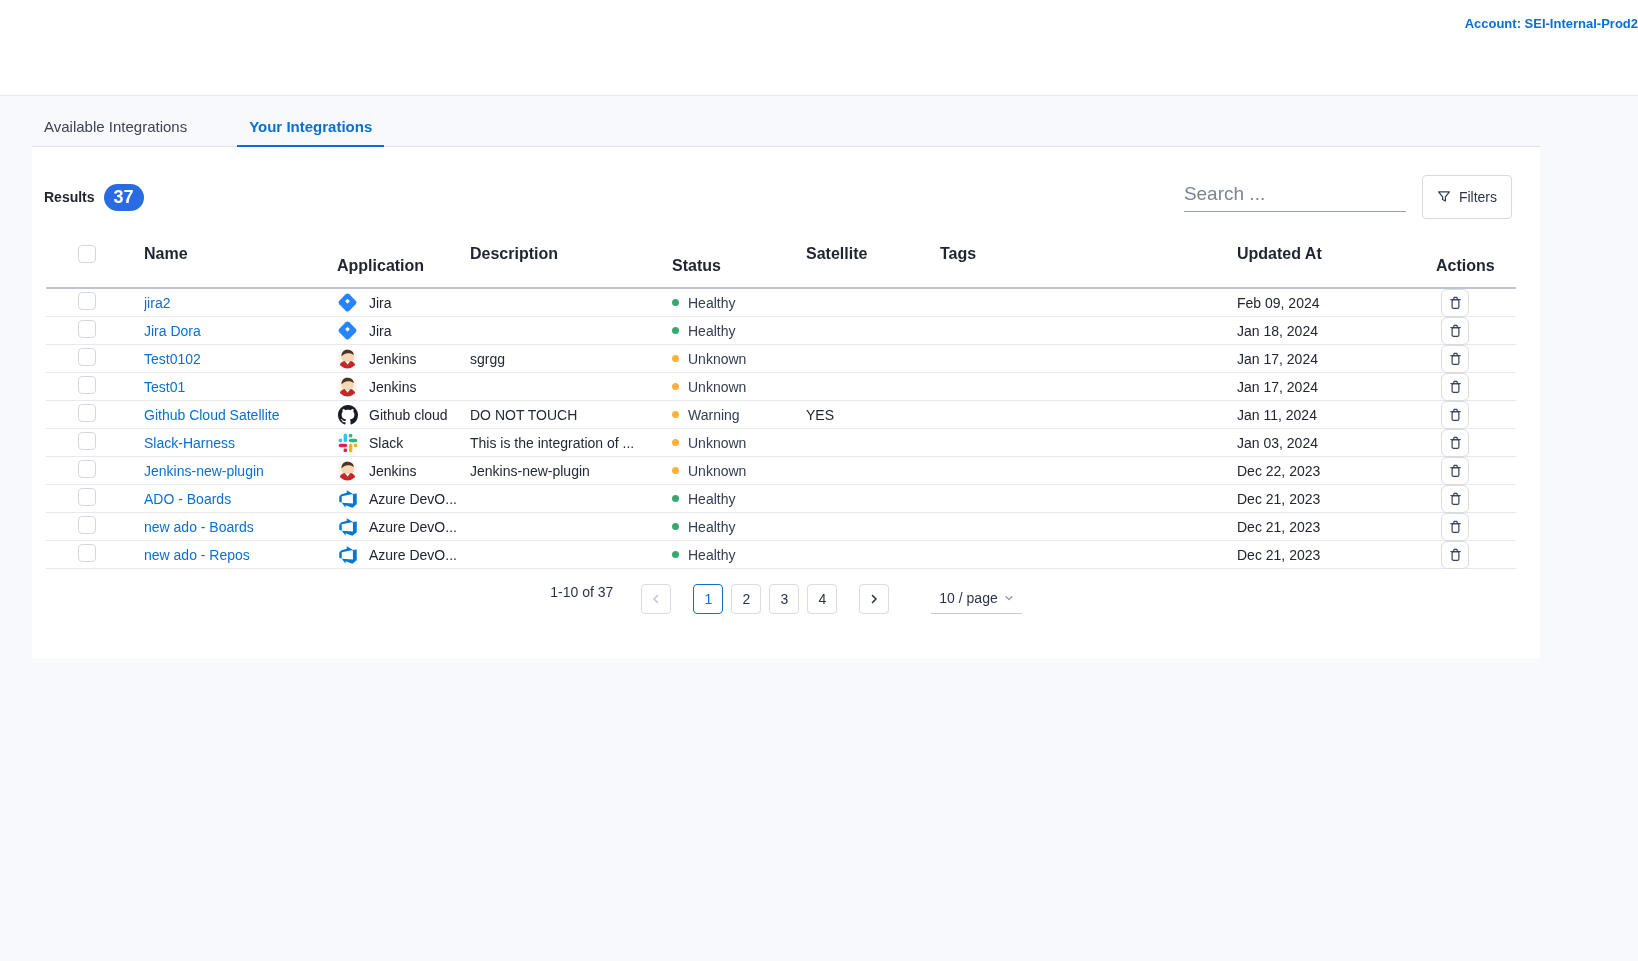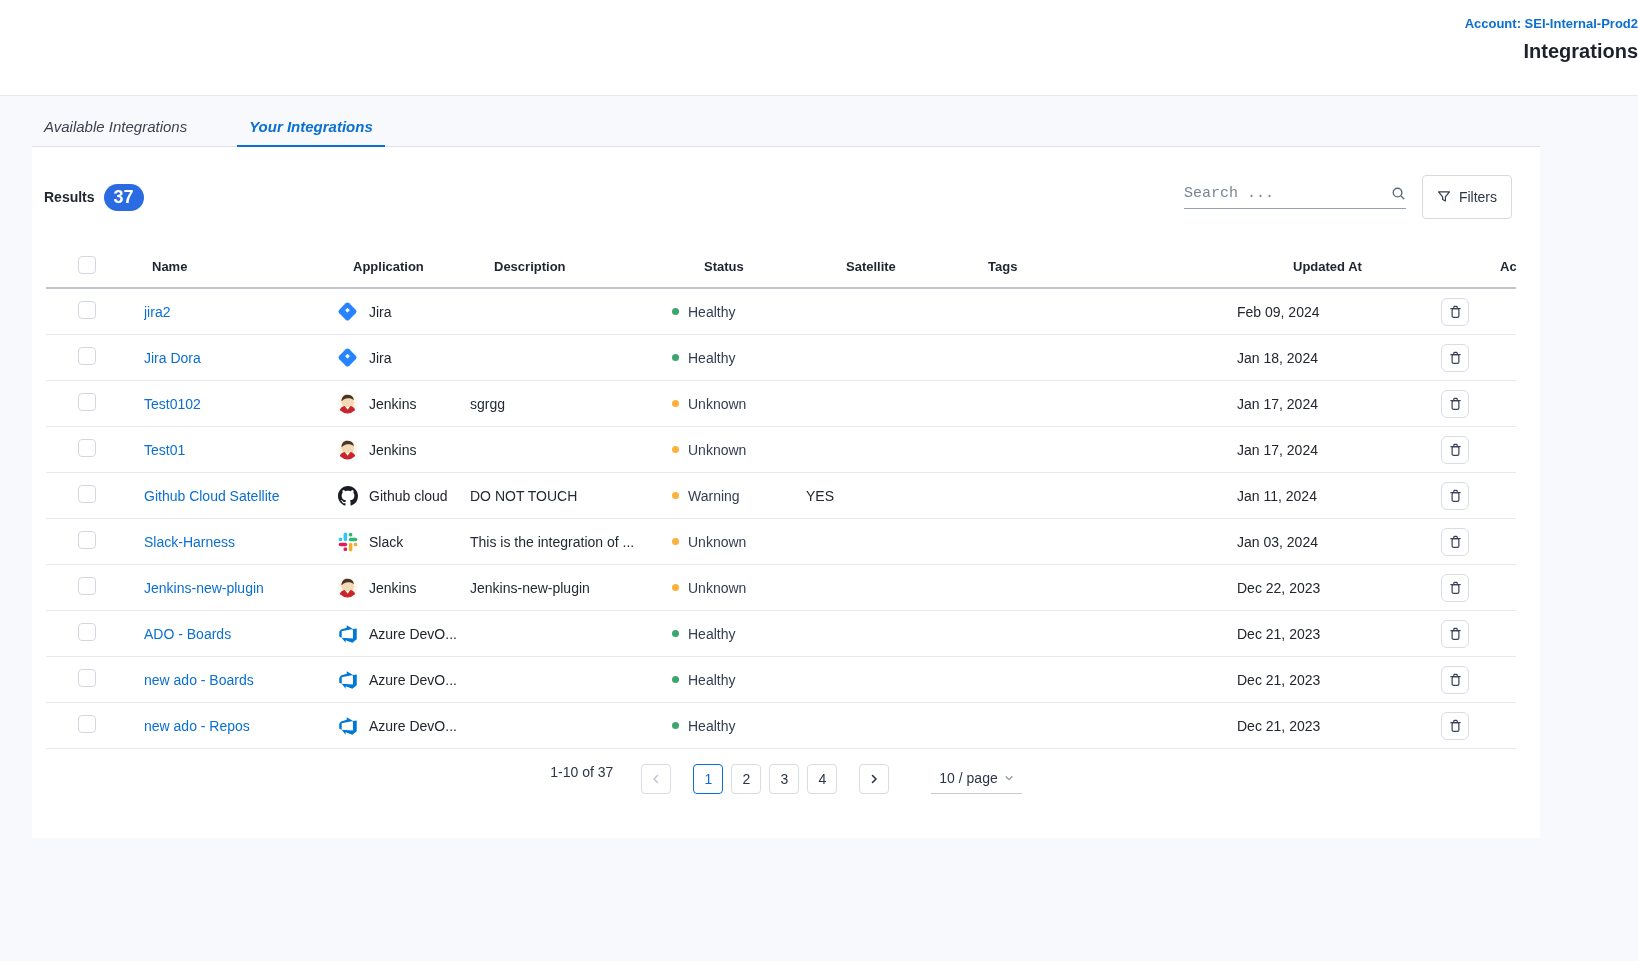--- a/index.html
+++ b/index.html
@@ -18,40 +18,40 @@
   }
   
   .header {
     background:#fff; height:96px; border-bottom:1px solid #e6e9ee;
     padding:14px 0 0 21px;
     text-align:right;
   }
   .account { color:var(--accent); font-size:13px; font-weight:600; text-decoration:none; display:inline-block; cursor:pointer; }
   .title { font-size:20px; font-weight:700; color:#1c212b; margin-top:8px; }
   
-  .tabbar { margin:14px 0 0 32px; width:1508px; display:flex; border-bottom:1px solid #dde0e6;font-style:italic; }
+  .tabbar { margin:14px 0 0 32px; width:1508px; display:flex; border-bottom:1px solid #dde0e6; }
   .tab { font-size:15px; color:#3d4350; padding:8px 12px 10px; margin-right:38px;
          border-bottom:2px solid transparent; margin-bottom:-1px; cursor:pointer; }
   .tab.active { color:var(--accent); font-weight:600; border-bottom-color:var(--accent); }
   
   .card { margin-left:32px; width:1508px; background:#fff; padding-bottom:44px; }
   .results-bar { display:flex; justify-content:space-between; align-items:center; padding:28px 28px 0 12px; }
   .results { display:flex; align-items:center; gap:9px; font-size:14px; font-weight:700; color:#22262e; }
   .badge { background:var(--badge); color:#fff; font-size:18px; font-weight:600; border-radius:999px; padding:3px 10px; }
   .tools { display:flex; align-items:center; gap:16px; }
   .search { width:222px; border-bottom:1px solid #9aa2b1; display:flex; align-items:center; padding-bottom:6px; }
-  .search input { border:0; outline:0; flex:1; font-size:15px; font-family:Liberation Mono, monospace; color:#2a3040; background:transparent; }
+  .search input { border:0; outline:0; flex:1; font-size:19px; font-family:Liberation Sans, sans-serif; color:#2a3040; background:transparent; }
   .search input::placeholder { color:#7b8496; }
   .filters { display:flex; align-items:center; gap:8px; height:44px; padding:0 14px; background:#fff;
              border:1px solid #d7dae1; border-radius:4px; font-size:14px; color:#2c3446; font-family:inherit; cursor:pointer; }
   
   .table { margin:26px 24px 0 14px; }
-  .thead { display:flex; align-items:center; height:44px; border-bottom:2px solid #bfc4cd;
-           font-weight:700; font-size:13px; color:#1f242e;gap:8px; }
-  .trow  { display:flex; align-items:center; height:46px; border-bottom:1px solid #e7e9ee; font-size:14px; }
+  .thead { display:flex; height:44px; border-bottom:2px solid #bfc4cd;
+           font-weight:700; font-size:16px; color:#1f242e; }
+  .trow  { display:flex; align-items:center; height:28px; border-bottom:1px solid #e7e9ee; font-size:14px; }
   .col { padding-right:10px; white-space:nowrap; overflow:hidden; text-overflow:ellipsis; }
   .c-select { width:98px; padding-left:32px; flex:none; }
   .c-name   { width:193px; flex:none; }
   .c-app    { width:133px; flex:none; display:flex; align-items:center; gap:11px; }
   .c-desc   { width:202px; flex:none; color:#242a33; }
   .c-status { width:134px; flex:none; display:flex; align-items:center; gap:9px; color:#343d52; }
   .c-sat    { width:134px; flex:none; }
   .c-tags   { width:297px; flex:none; }
   .c-upd    { width:199px; flex:none; }
   .c-act    { flex:1; display:flex; align-items:center; padding-right:0; }
@@ -72,21 +72,20 @@
   .pg.active { border-color:var(--accent); color:var(--accent); }
   .pg.prev { color:#c2c7d0; }
   .page-size { display:flex; align-items:center; gap:6px; margin-left:20px; border-bottom:1px solid #c5cad3;
                padding:4px 8px 6px; cursor:pointer; }
 </style>
 </head>
 <body>
 
 <header class="header">
   <a class="account">Account: SEI-Internal-Prod2</a>
-  <h1 class="title">Integrations</h1>
 </header>
 
 <nav class="tabbar">
   <div class="tab">Available Integrations</div>
   <div class="tab active">Your Integrations</div>
 </nav>
 
 <main class="card">
 
   <div class="results-bar">

